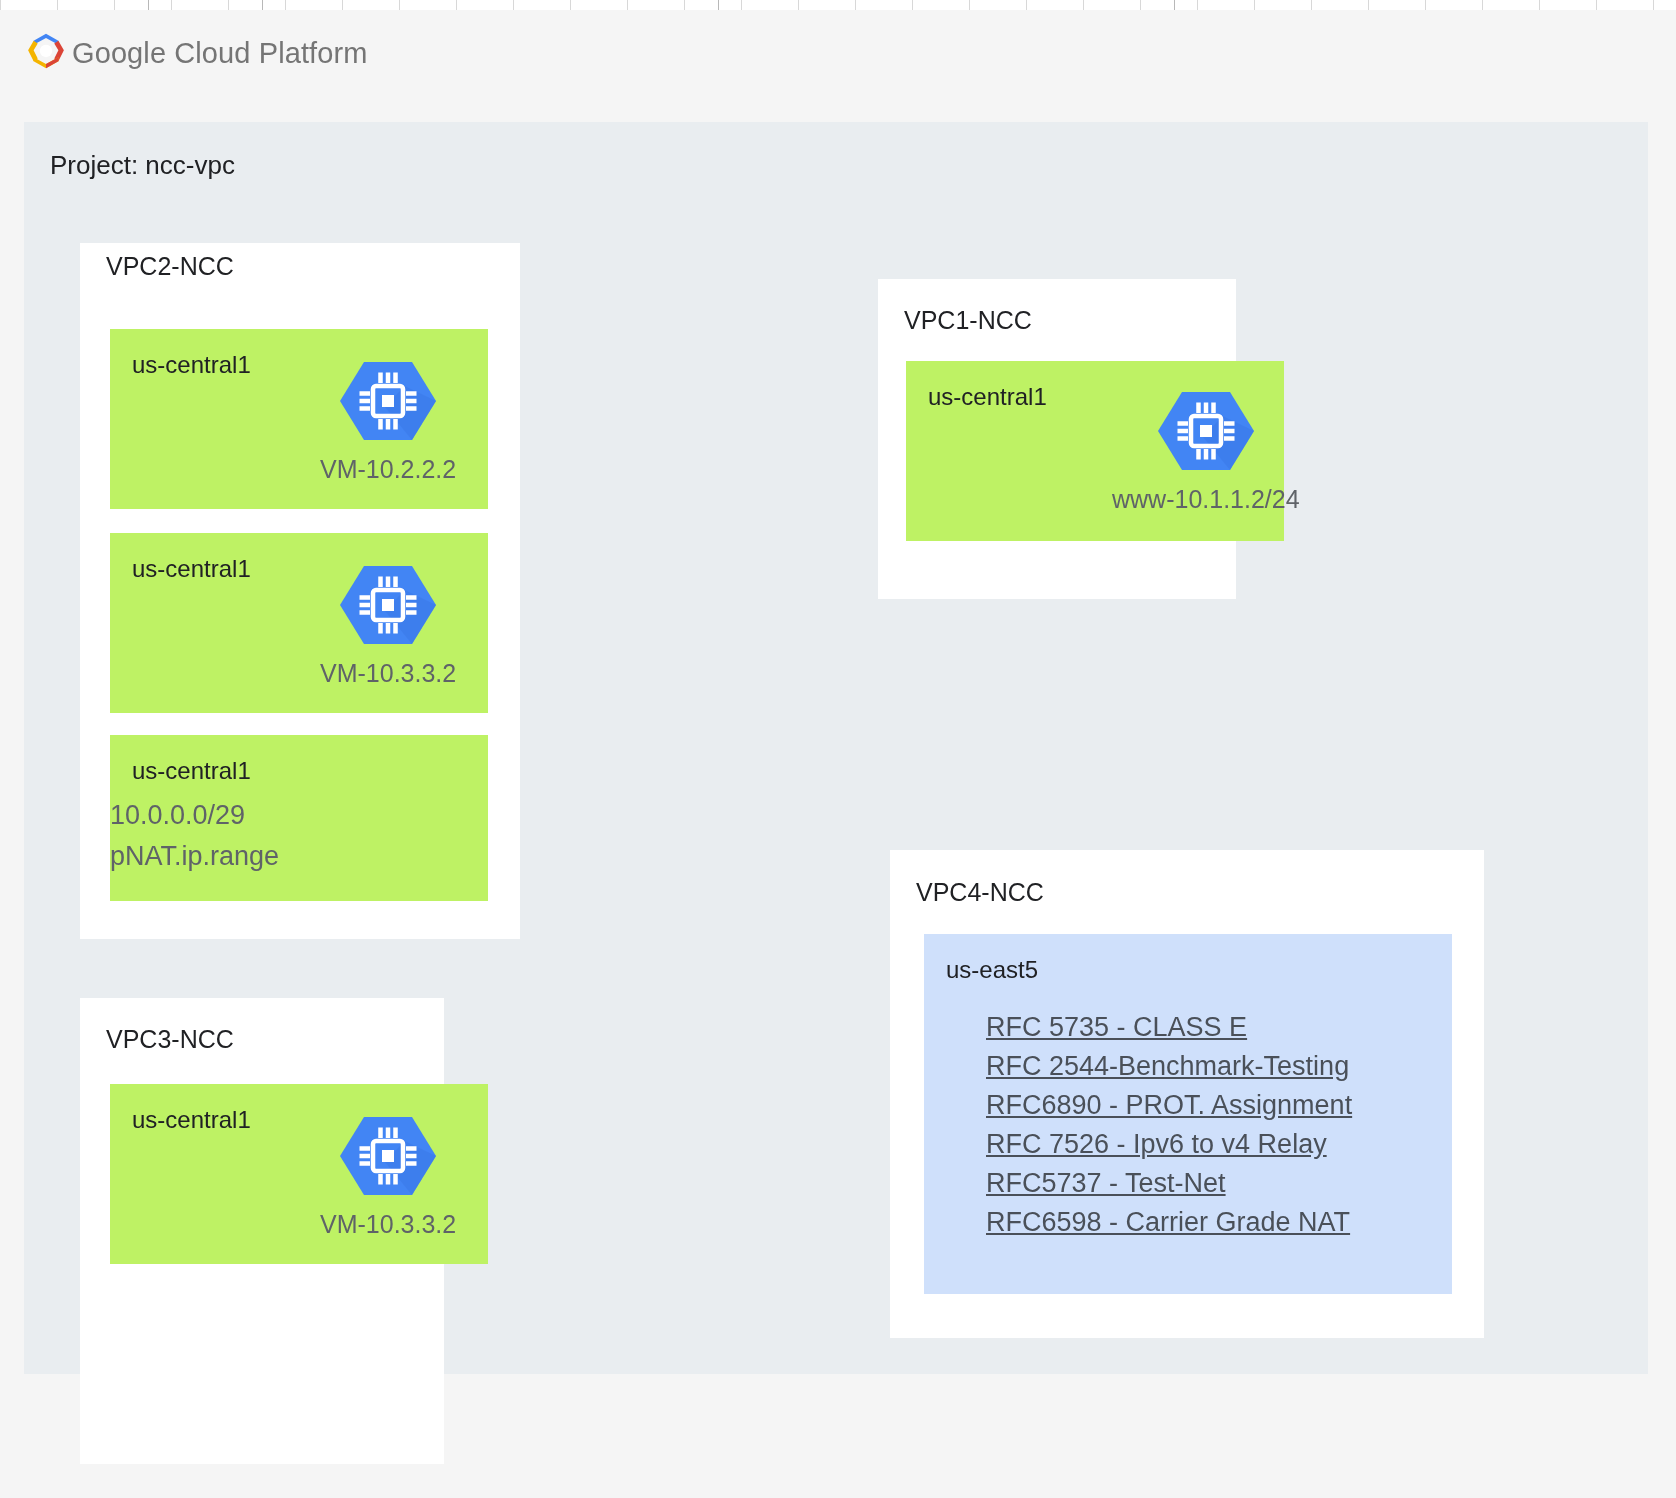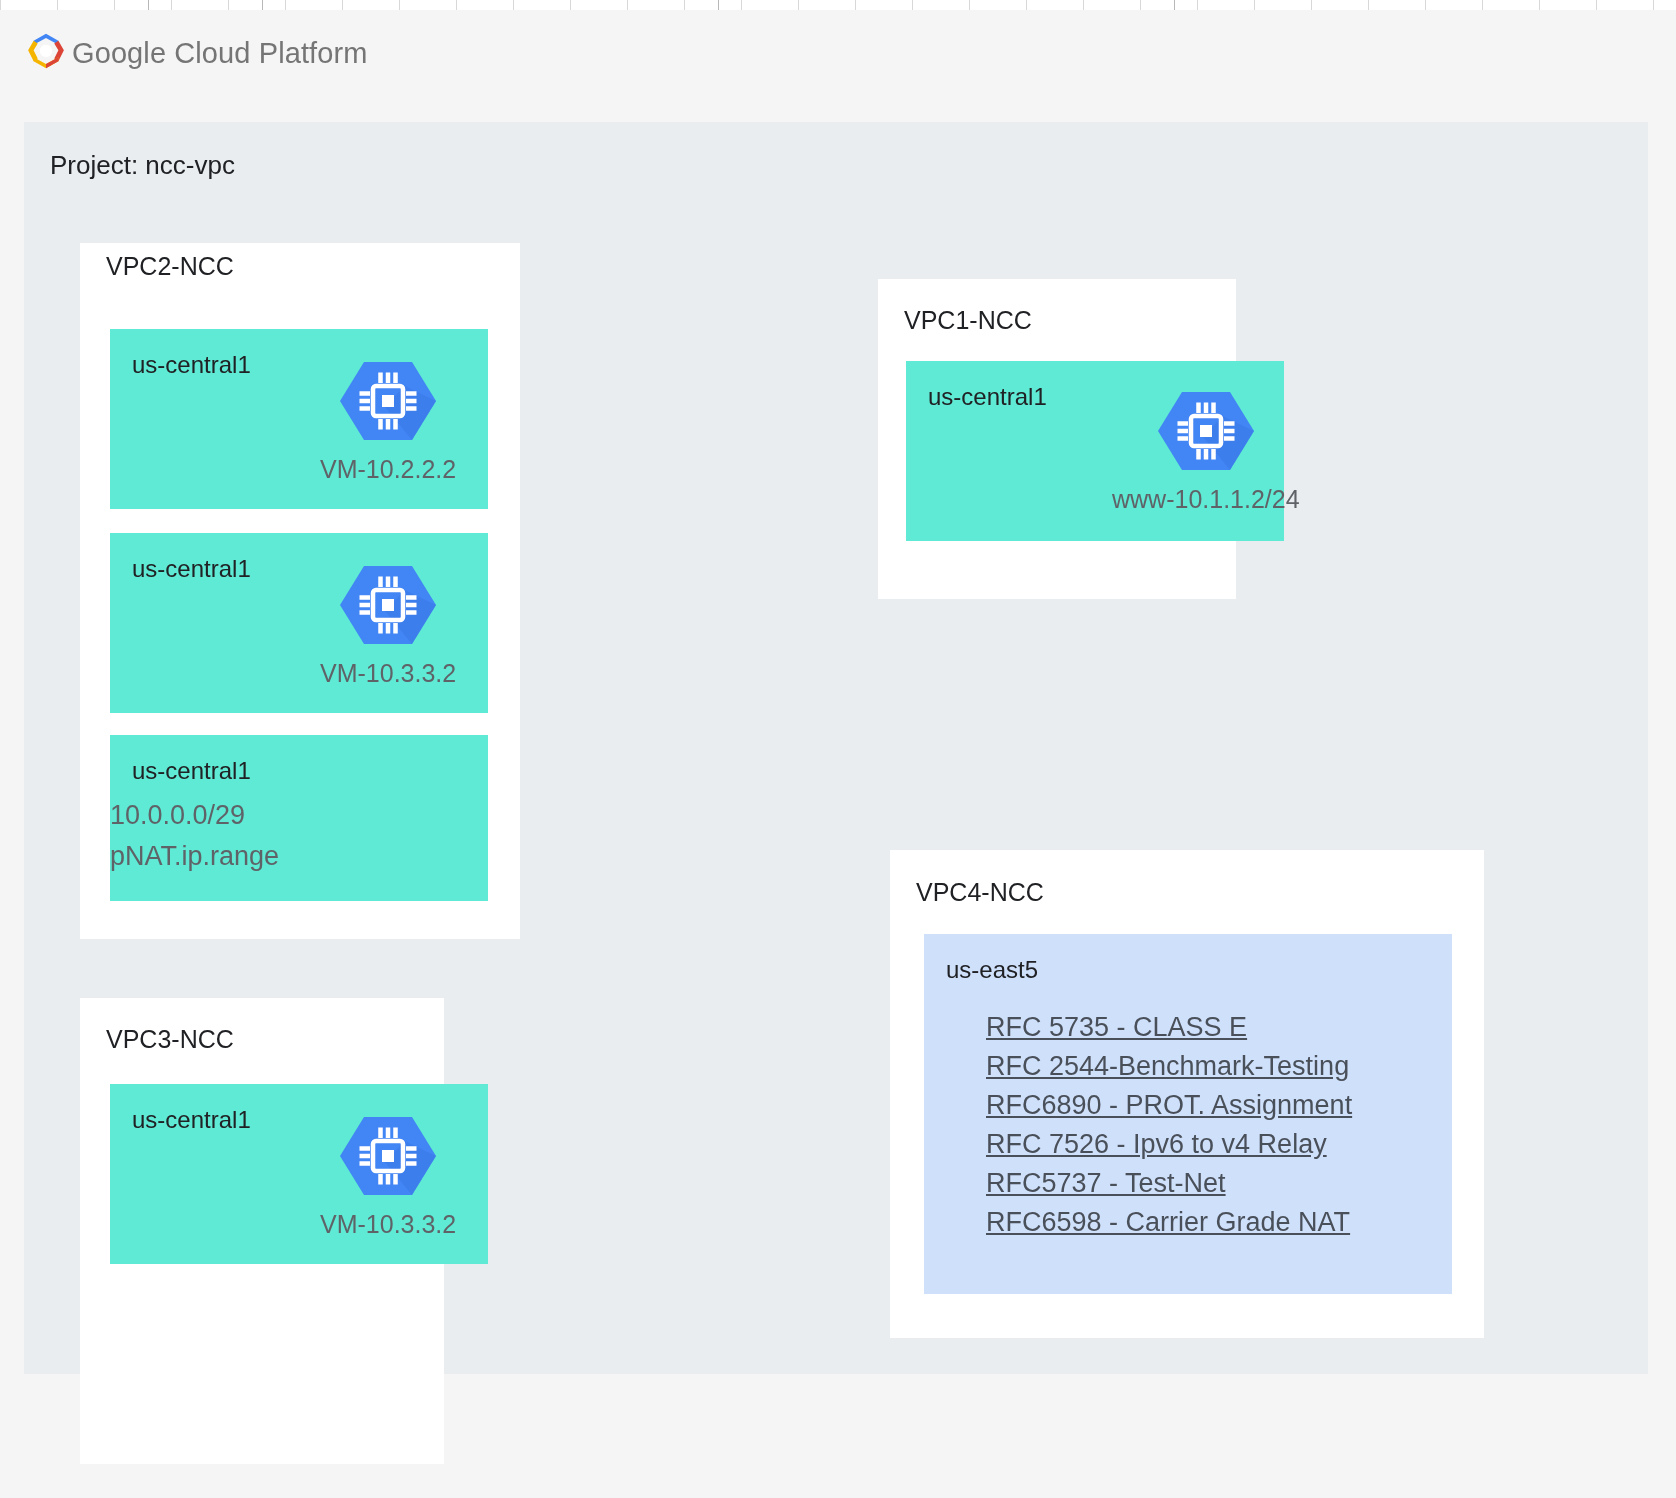--- a/index.html
+++ b/index.html
@@ -108,21 +108,21 @@
 
   #vpc1 { left: 854px; top: 116px; width: 358px; height: 320px; margin-top: 41px; }
   #vpc1 .vpc-title { left: 26px; top: 27px; }
 
   #vpc4 { left: 866px; top: 728px; width: 594px; height: 488px; }
   #vpc4 .vpc-title { left: 26px; top: 28px; }
 
   
   .region {
     position: absolute;
-    background: #5eead4;
+    background: #bef264;
   }
   .region.blue { background: #cfe0fb; }
   .region-name {
     position: absolute;
     left: 22px;
     top: 22px;
     font-size: 24px;
     color: #202124;
     white-space: nowrap;
   }

